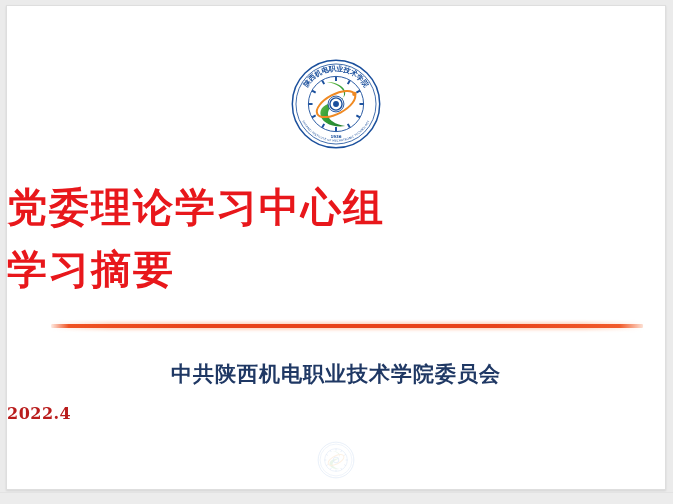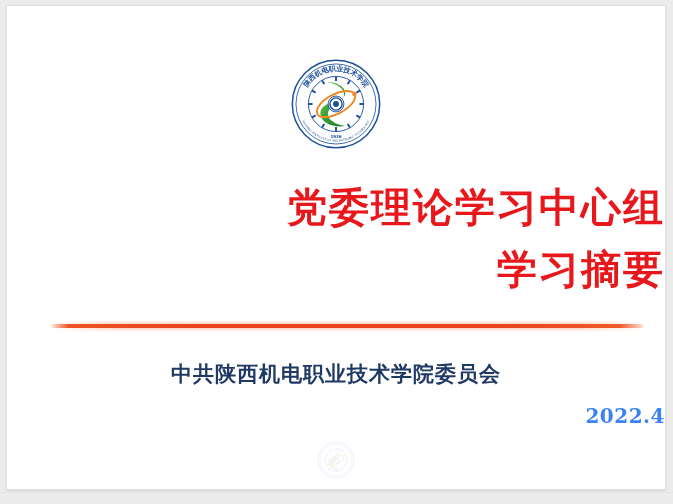--- a/index.html
+++ b/index.html
@@ -49,21 +49,21 @@
     height: 92px;
   }
   .crest svg { display: block; }
 
   
   .title-block {
     position: absolute;
     left: 0;
     right: 0;
     top: 176px;
-    text-align: right;
+    text-align: left;
   }
   .main-title {
     font-family: "DejaVu Serif", "Liberation Serif", serif;
     font-size: 40px;
     font-weight: bold;
     color: #e8171b;
     letter-spacing: 2px;
     line-height: 1.24;
     margin: 0;
     white-space: nowrap;
@@ -115,25 +115,25 @@
     color: #1f3864;
     letter-spacing: 1px;
     white-space: nowrap;
     padding-left: 16px;
   }
   .date-line {
     position: absolute;
     left: 0;
     right: 0;
     top: 398px;
-    text-align: right;
+    text-align: left;
     font-family: "DejaVu Serif", "Liberation Serif", serif;
-    font-size: 20px;
+    font-size: 16px;
     font-weight: bold;
-    color: #3b82f6;
+    color: #b91c1c;
     letter-spacing: 0.5px;
   }
 
   
   .watermark-wrap {
     position: absolute;
     left: 0;
     right: 0;
     bottom: 10px;
     display: flex;

